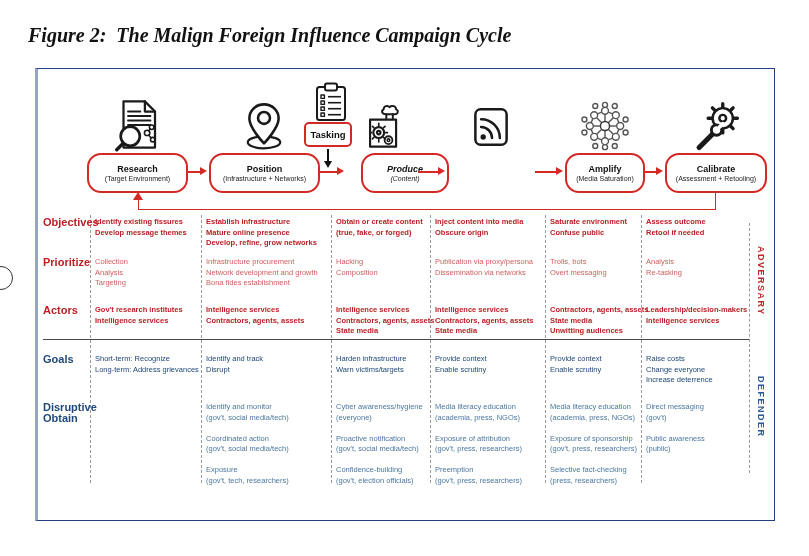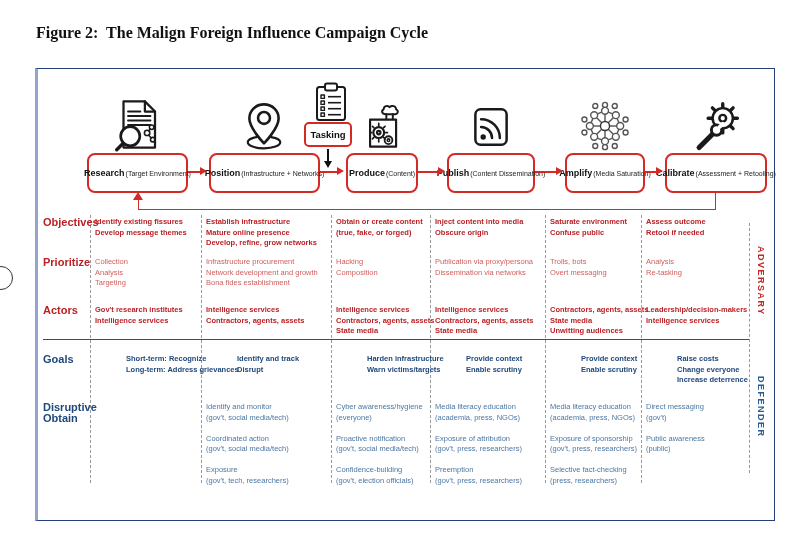--- a/index.html
+++ b/index.html
@@ -1,26 +1,26 @@
 <!DOCTYPE html>
 <html><head>
 <meta charset="utf-8">
 <style>
   html,body{margin:0;padding:0;}
   .page{position:relative;width:809px;height:556px;background:#ffffff;overflow:hidden;
         font-family:"Liberation Sans",sans-serif;color:#1a1a1a;}
-  .fig-title{position:absolute;left:36px;top:24px;font-family:"Liberation Serif",serif;
-        font-weight:bold;font-size:16px;color:#111;white-space:pre;}
+  .fig-title{position:absolute;left:28px;top:24px;font-family:"Liberation Serif",serif;
+        font-weight:bold;font-size:20px;color:#111;white-space:pre;font-style:italic;}
   .frame{position:absolute;left:35px;top:68px;width:736px;height:451px;background:#fff;
         border:1.5px solid #24407c;border-left:3.5px solid #94a2cc;}
   .edge-circle{position:absolute;left:-11px;top:266px;width:22px;height:22px;border:1.5px solid #333;
         border-radius:50%;background:#fff;}
   
-  .sbox{position:absolute;top:84px;height:40px;border:2px solid #d42a26;border-radius:8px;background:#fff;
-        display:flex;flex-direction:row;align-items:center;justify-content:center;gap:1px;box-sizing:border-box;}
+  .sbox{position:absolute;top:84px;height:40px;border:2px solid #d42a26;border-radius:14px;background:#fff;
+        display:flex;flex-direction:column;align-items:center;justify-content:center;gap:1px;box-sizing:border-box;}
   .sname{font-weight:bold;font-size:9px;color:#111;}
   .ssub{font-size:7px;color:#222;white-space:pre;}
   .icon{position:absolute;top:27px;width:56px;height:56px;display:flex;align-items:flex-end;justify-content:center;}
   
   .harrow-line{position:absolute;top:102px;height:2px;background:#d42a26;}
   .harrow-head{position:absolute;top:98px;width:0;height:0;border-top:4.5px solid transparent;
         border-bottom:4.5px solid transparent;border-left:7px solid #d42a26;}
   .loop{position:absolute;left:100px;top:124px;width:578px;height:17px;box-sizing:border-box;
         border-left:1.6px solid #d42a26;border-right:1.6px solid #d42a26;border-bottom:1.6px solid #d42a26;}
   .loop-head{position:absolute;left:95px;top:123px;width:0;height:0;border-left:5px solid transparent;
@@ -36,21 +36,21 @@
   
   .vdash{position:absolute;top:146px;height:268px;width:0;border-left:1px dashed #9a9a9a;}
   .vdash-right{position:absolute;left:711px;top:154px;height:250px;width:0;border-left:1px dashed #9a9a9a;}
   .divider{position:absolute;left:5px;top:270px;width:706px;height:1px;background:#4a4a4a;}
   .rlabel{position:absolute;left:5px;font-size:11px;font-weight:bold;white-space:pre-line;line-height:10.5px;}
   .rlabel.red{color:#bb2025;} .rlabel.blue{color:#20497b;}
   .cell{position:absolute;font-size:7.5px;line-height:10.5px;white-space:pre;}
   .c-obj{color:#bb2025;font-weight:bold;}
   .c-act{color:#d0605e;}
   .c-actors{color:#bb2025;font-weight:bold;}
-  .c-goal{color:#20497b;font-weight:bold;margin-left:31px;}
+  .c-goal{color:#20497b;font-weight:normal;}
   .c-opt{color:#4b77a3;}
   .side-label{position:absolute;left:712px;width:22px;display:flex;align-items:center;justify-content:center;
         writing-mode:vertical-rl;font-size:9px;font-weight:bold;letter-spacing:1.5px;}
   .side-label.adv{top:154px;height:116px;color:#bf2a2a;}
   .side-label.def{top:272px;height:132px;color:#2a5b96;}
 </style>
 </head>
 <body>
 
 <div class="page">
@@ -189,27 +189,23 @@
     <div class="tarrow-head"></div>
 
     <div class="sbox" style="left:49px;width:101px;">
       <div class="sname">Research</div>
       <div class="ssub">(Target Environment)</div>
     </div>
     <div class="sbox" style="left:171px;width:111px;">
       <div class="sname">Position</div>
       <div class="ssub">(Infrastructure + Networks)</div>
     </div>
-    <div class="sbox" style="left:308px;width:72px;">
+    <div class="sbox" style="left:323px;width:88px;font-style:italic;">
       <div class="sname">Produce</div>
       <div class="ssub">(Content)</div>
-    </div>
-    <div class="sbox" style="left:409px;width:88px;">
-      <div class="sname">Publish</div>
-      <div class="ssub">(Content Dissemination)</div>
     </div>
     <div class="sbox" style="left:527px;width:80px;">
       <div class="sname">Amplify</div>
       <div class="ssub">(Media Saturation)</div>
     </div>
     <div class="sbox" style="left:627px;width:102px;">
       <div class="sname">Calibrate</div>
       <div class="ssub">(Assessment + Retooling)</div>
     </div>
 

